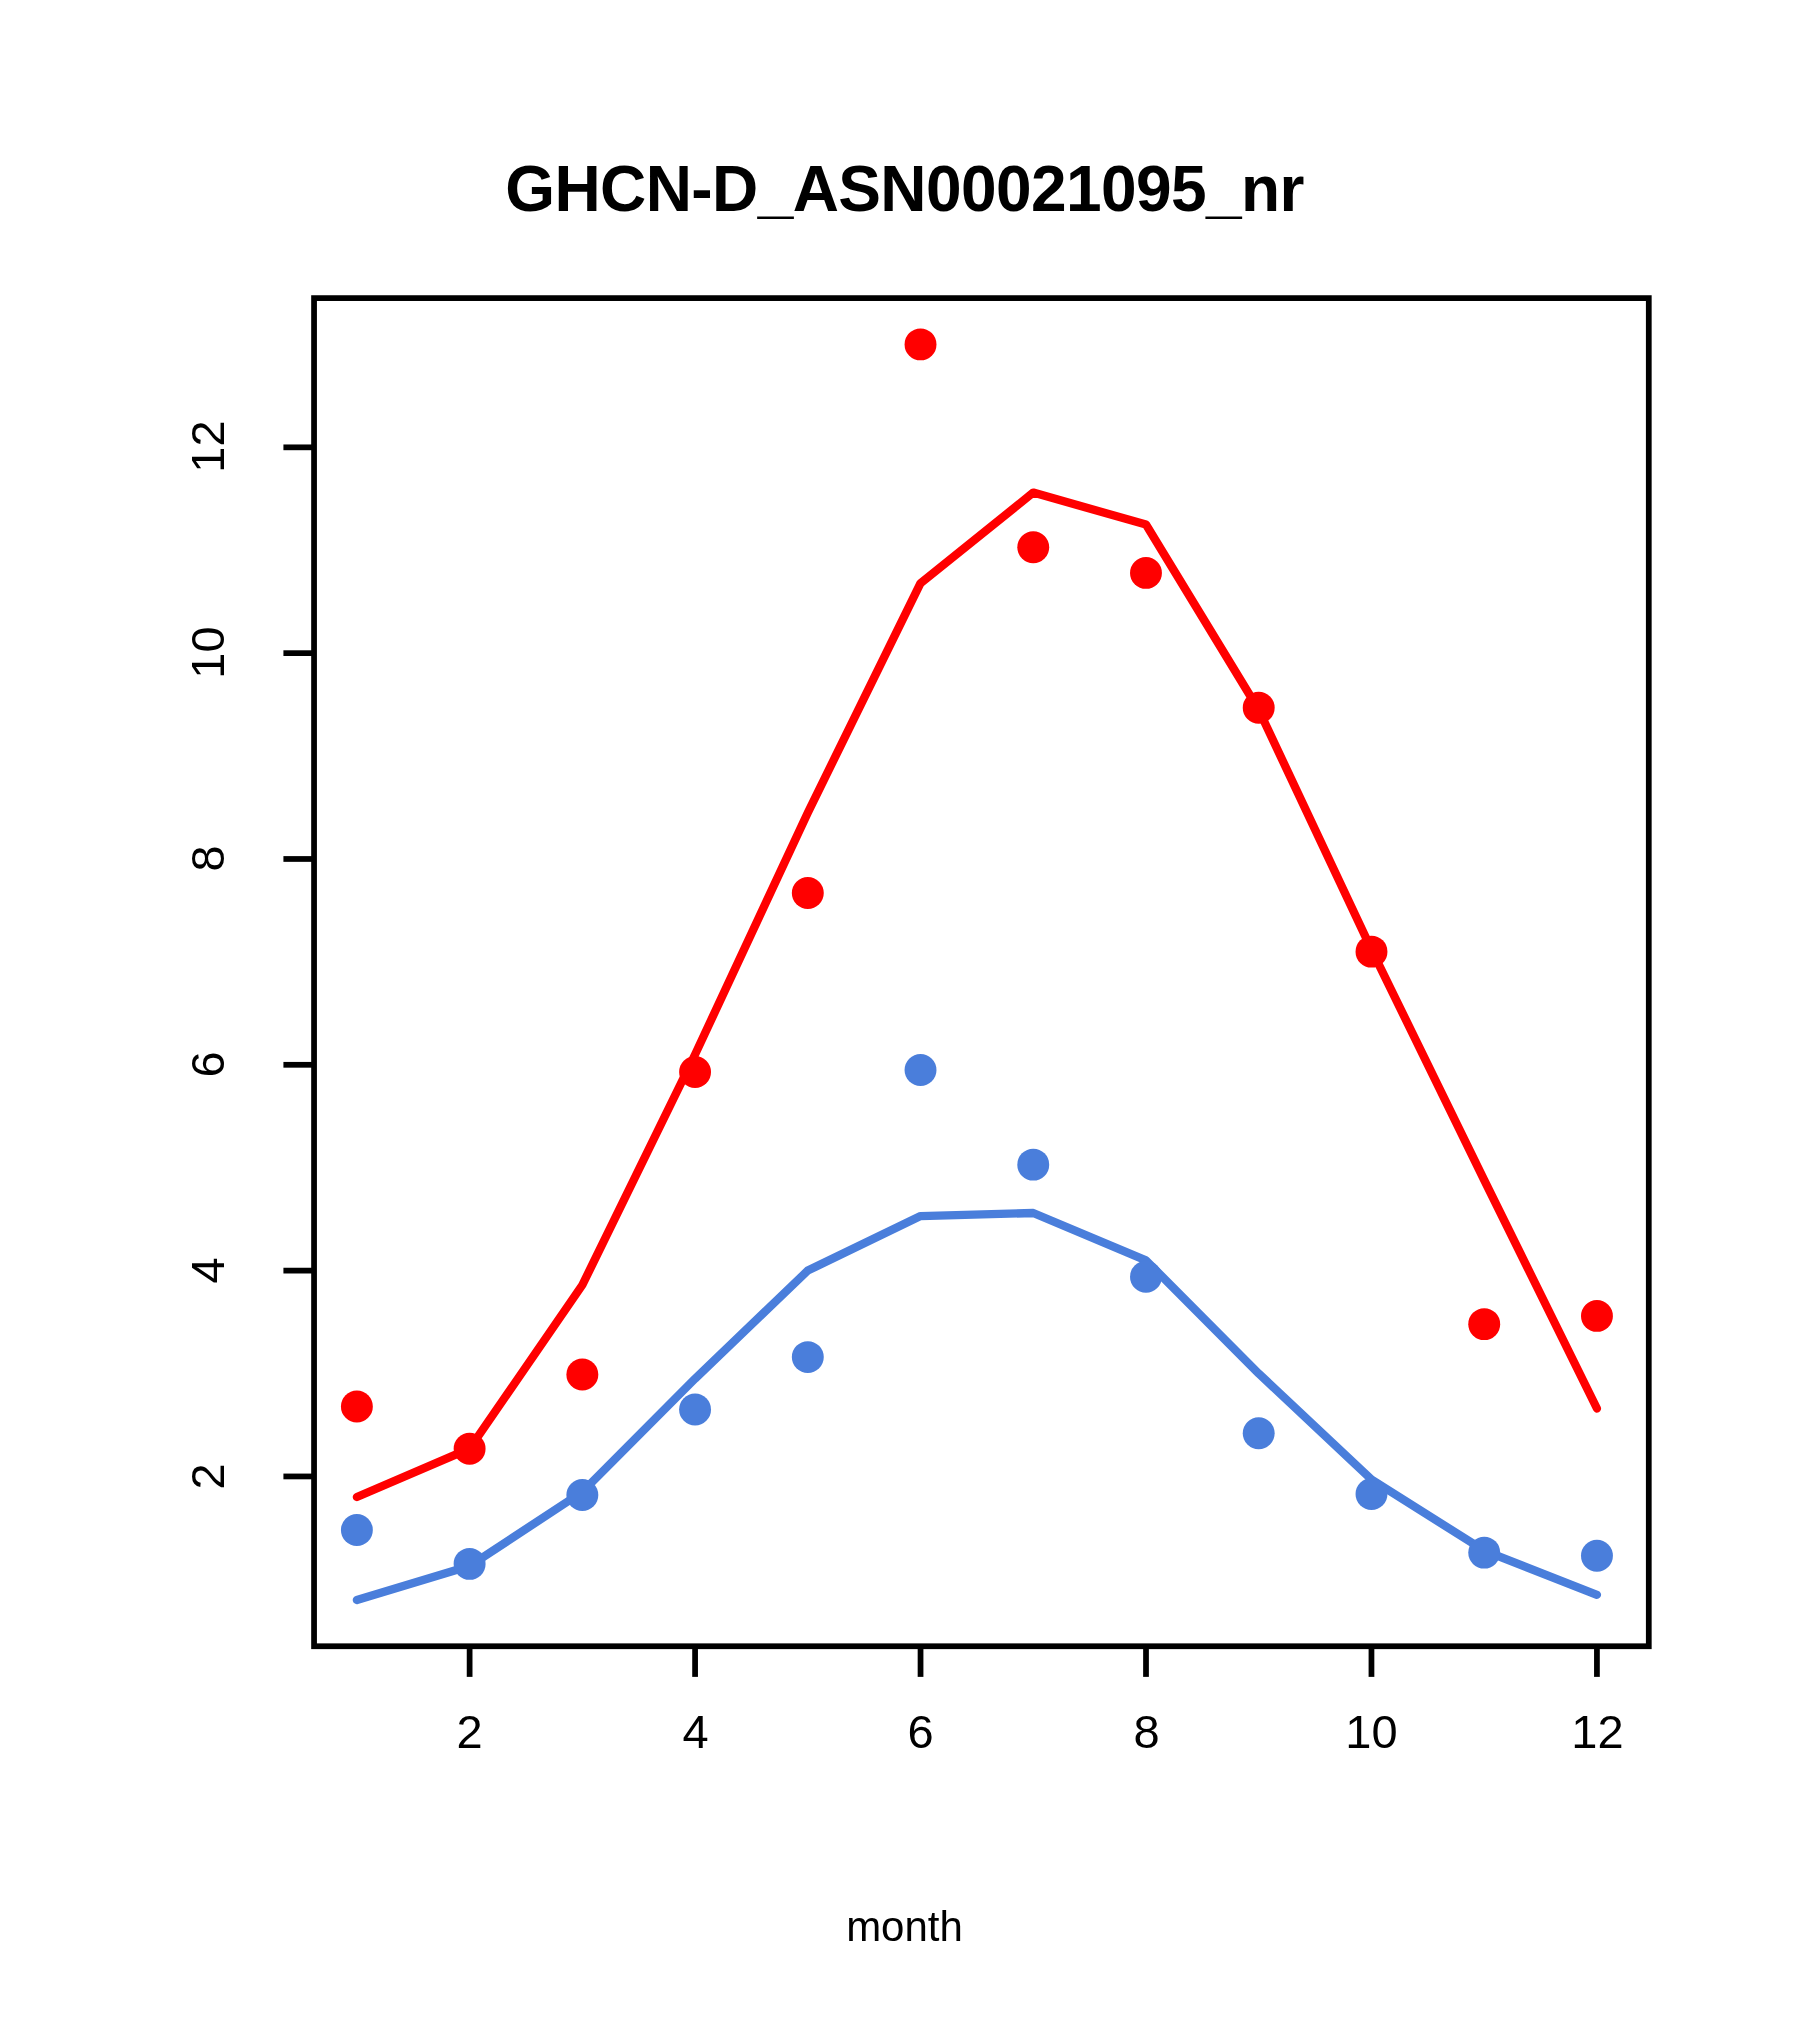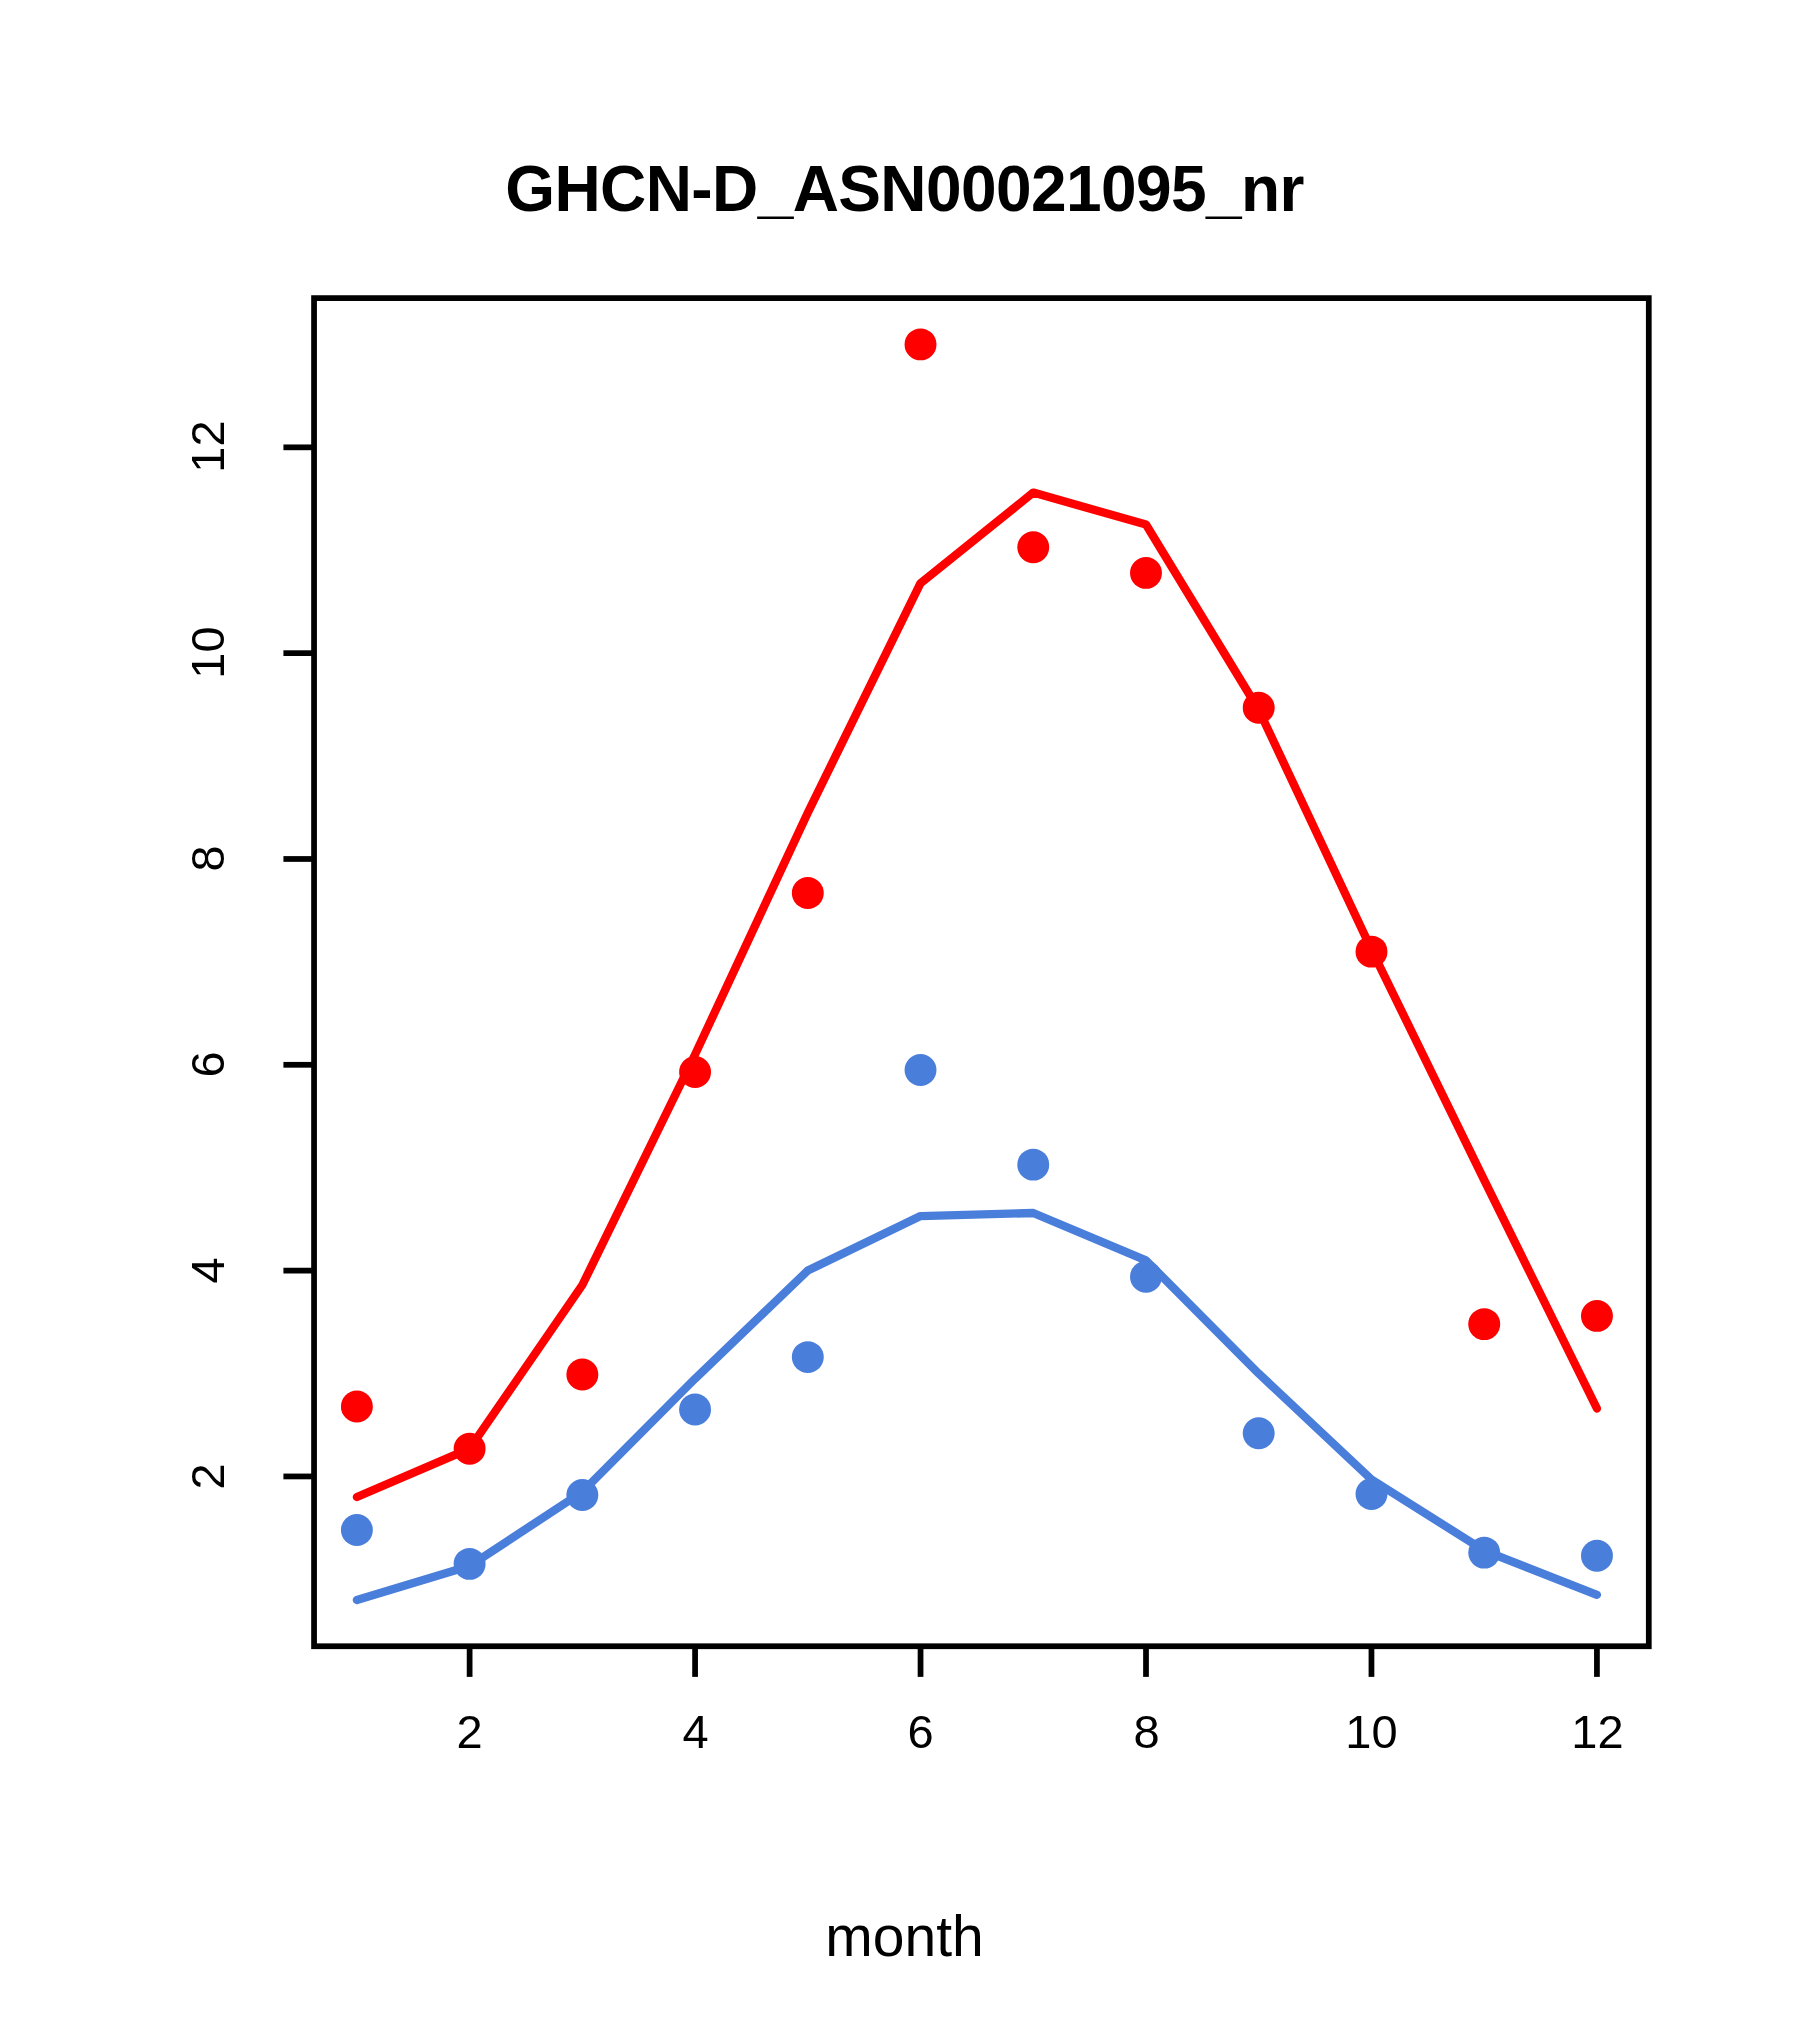--- a/index.html
+++ b/index.html
@@ -52,21 +52,21 @@
   }
   .x-tick-label {
     text-align: center;
   }
   #x-axis-title {
     position: absolute;
     left: 0;
     top: 1903px;
     width: 1809px;
     text-align: center;
-    font-size: 57px;
+    font-size: 42px;
     font-family: "Liberation Sans", sans-serif;
   }
 </style>
 </head>
 <body>
 
 <div id="page">
 
   <div id="chart-title">GHCN-D_ASN00021095_nr</div>
 

